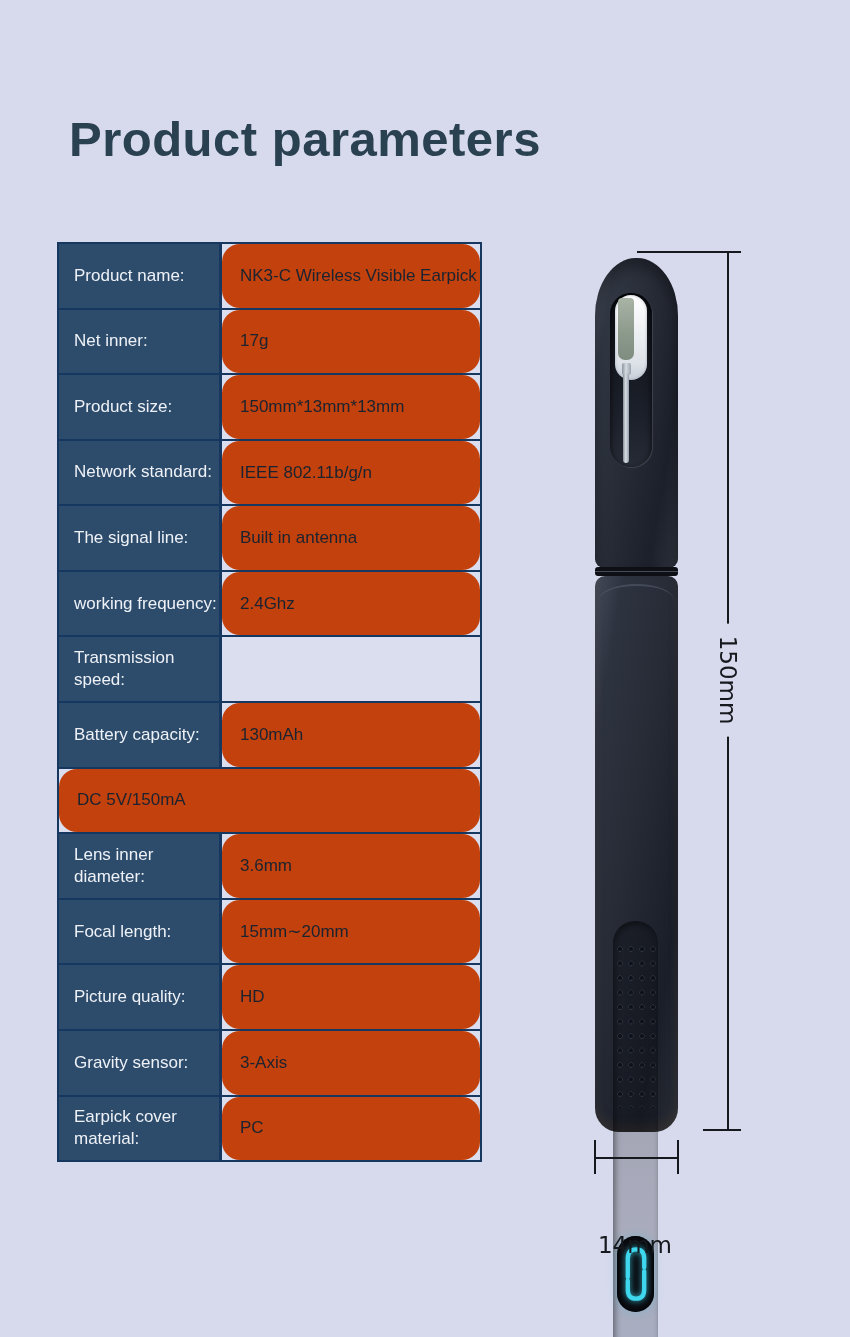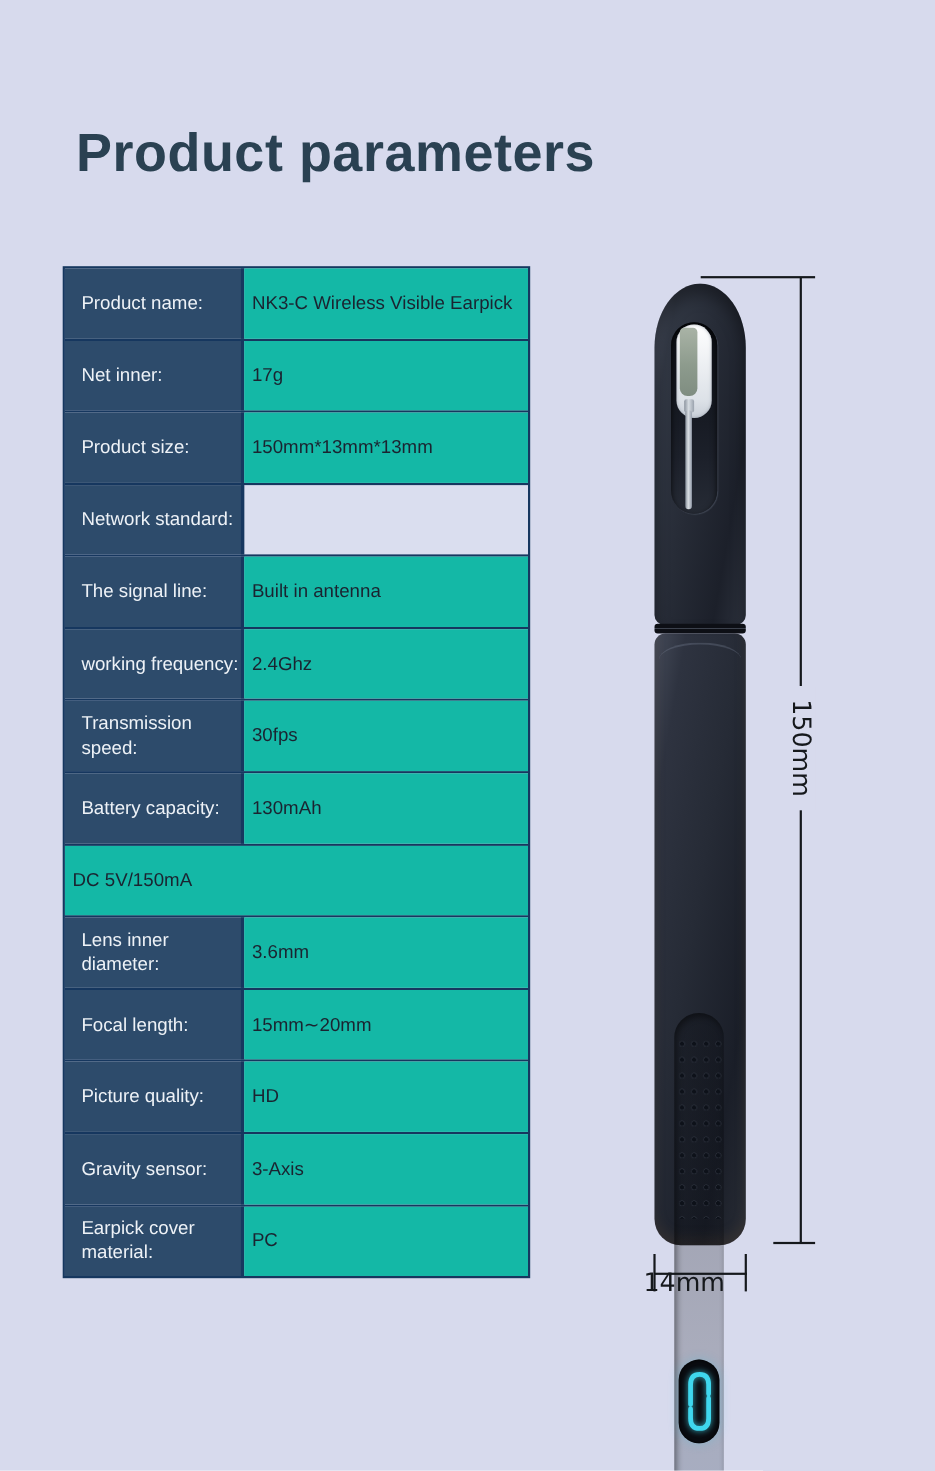--- a/index.html
+++ b/index.html
@@ -29,24 +29,25 @@
   .tr:last-child{border-bottom:none;}
   .th{
     width:163px;flex:0 0 163px;
     background:#2d4b6b;color:#eef2f7;
     border-right:3px solid #16375f;
     display:flex;align-items:center;
     padding-left:15px;box-sizing:border-box;
     font-size:17px;line-height:1.3;
   }
   .td{
-    flex:1;background:#14b8a6;color:#1b2330;
+    flex:1;background:#c2410c;color:#1b2330;
     display:flex;align-items:center;
-    padding-left:7px;box-sizing:border-box;
+    padding-left:18px;box-sizing:border-box;
     font-size:17px;
+    border-radius:18px;
   }
   
   .device{position:absolute;left:595px;top:258px;width:83px;height:874px;}
   .cap{
     position:absolute;left:0;top:0;width:83px;height:310px;
     background:linear-gradient(100deg,#4a5060 0%,#313743 16%,#272c37 45%,#1c202a 78%,#2a2f3a 96%);
     border-radius:41px 41px 9px 9px / 58px 58px 9px 9px;
     box-shadow:inset 0 10px 14px rgba(0,0,0,.35);
   }
   .seam{
@@ -114,21 +115,21 @@
   .dim{position:absolute;background:#15181c;}
   .dim-label{
     position:absolute;color:#15181c;font-size:23px;
     font-family:"DejaVu Sans", sans-serif;
   }
   .h-label{
     left:728px;top:680px;
     transform:translate(-50%,-50%) rotate(90deg);
     background:#d7daed;padding:0 12px;white-space:nowrap;
   }
-  .w-label{left:585px;top:1154px;width:100px;}
+  .w-label{left:585px;top:1232px;width:100px;text-align:center;}
 </style>
 </head>
 <body>
 
 <div class="page">
 
   <h1 class="title">Product parameters</h1>
 
   <div class="spec-table">
     <div class="tr">
@@ -141,35 +142,35 @@
       <div class="td">17g</div>
     </div>
 
     <div class="tr">
       <div class="th">Product size:</div>
       <div class="td">150mm*13mm*13mm</div>
     </div>
 
     <div class="tr">
       <div class="th">Network standard:</div>
+      <div class="td">IEEE 802.11b/g/n</div>
     </div>
 
     <div class="tr">
       <div class="th">The signal line:</div>
       <div class="td">Built in antenna</div>
     </div>
 
     <div class="tr">
       <div class="th">working frequency:</div>
       <div class="td">2.4Ghz</div>
     </div>
 
     <div class="tr">
       <div class="th">Transmission speed:</div>
-      <div class="td">30fps</div>
     </div>
 
     <div class="tr">
       <div class="th">Battery capacity:</div>
       <div class="td">130mAh</div>
     </div>
 
     <div class="tr">
       <div class="td">DC 5V/150mA</div>
     </div>

